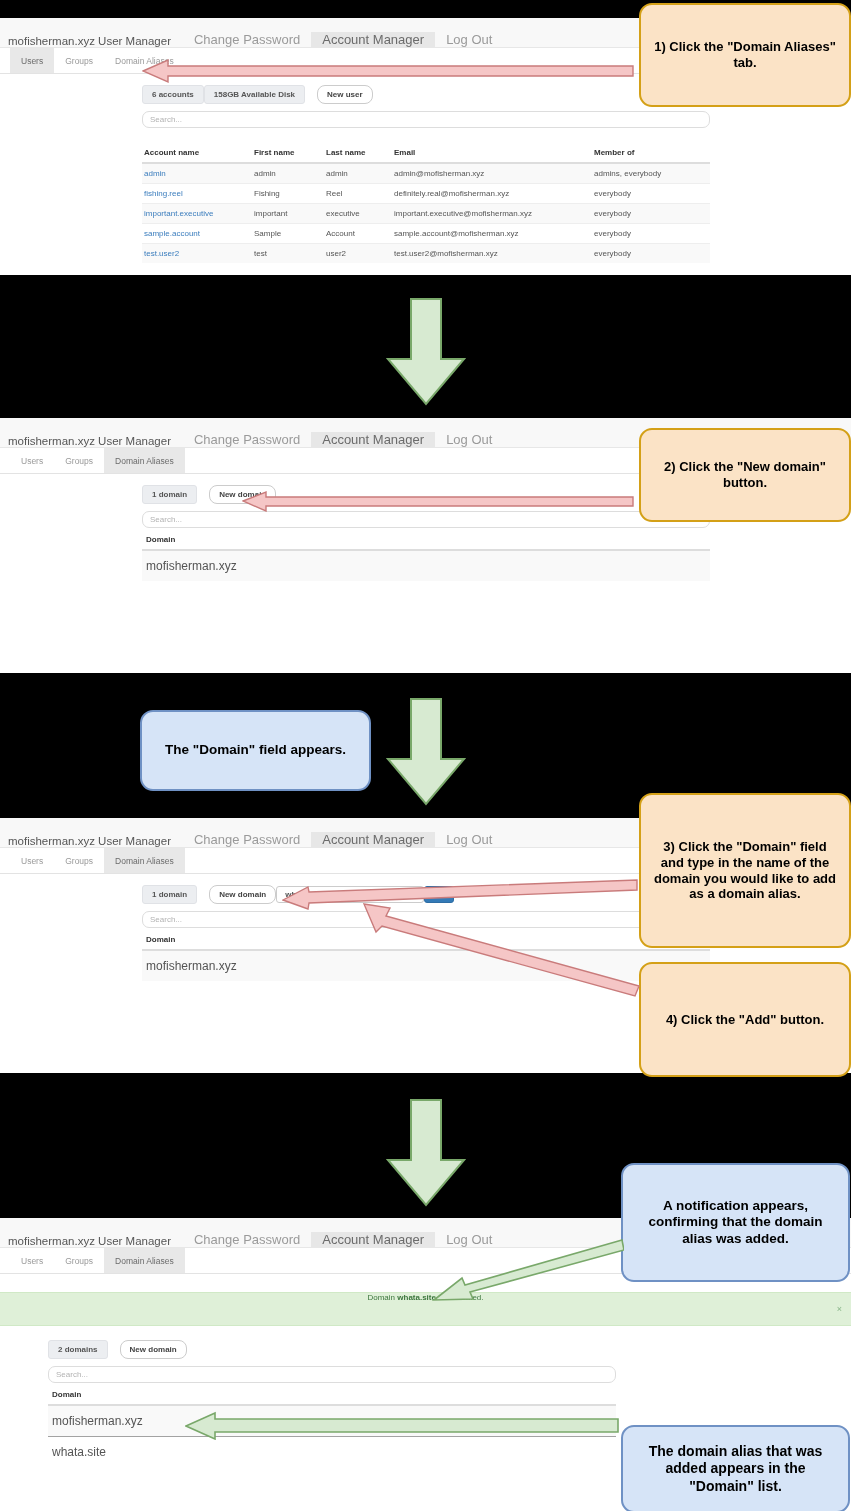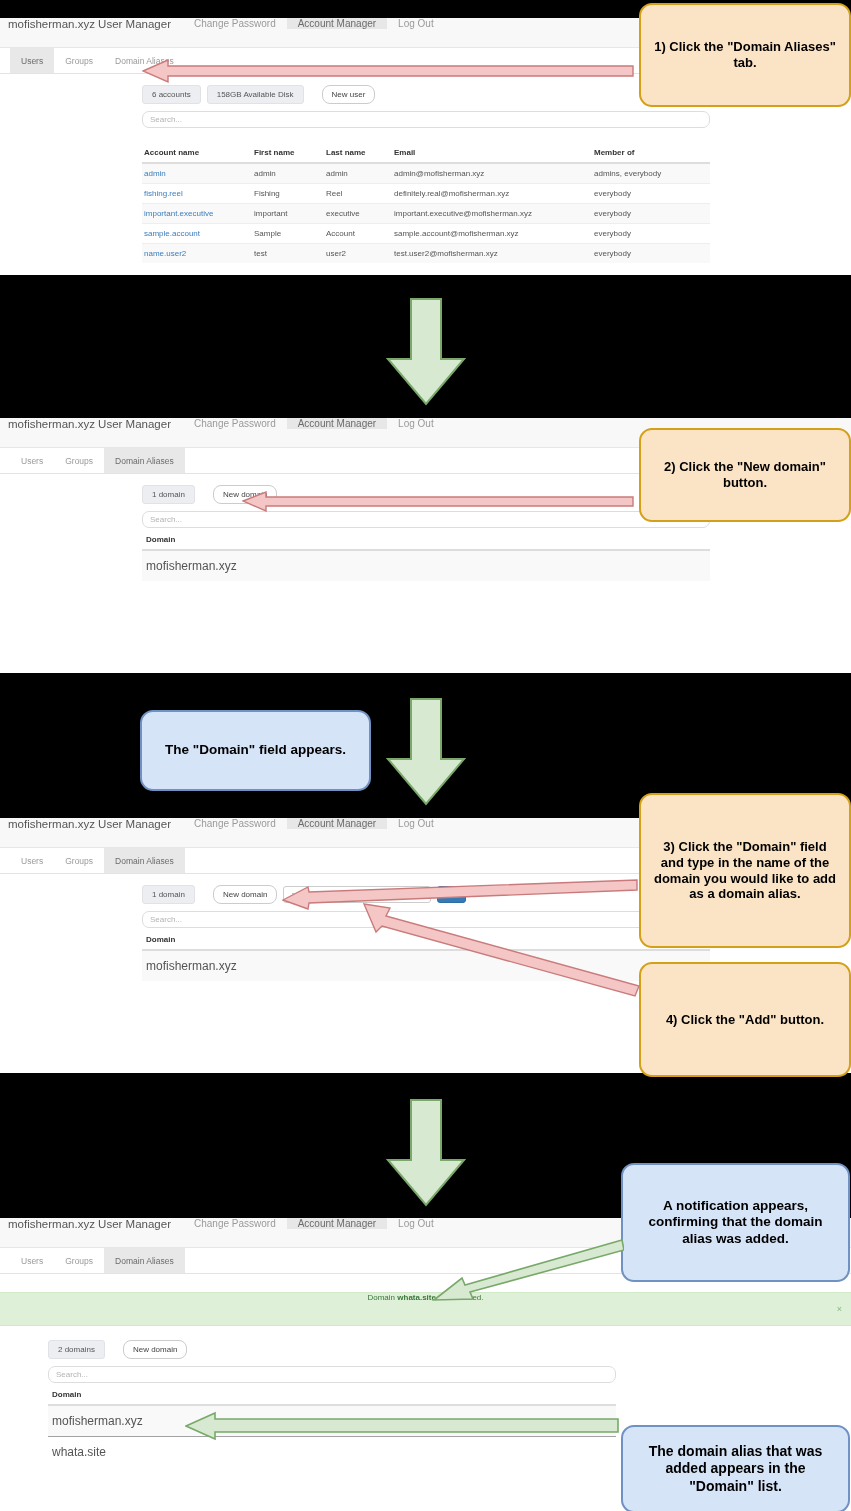--- a/index.html
+++ b/index.html
@@ -23,33 +23,33 @@
     left: 0;
     width: 851px;
     background: #ffffff;
     overflow: hidden;
   }
   .navbar {
     height: 30px;
     background: #f8f8f8;
     border-bottom: 1px solid #e7e7e7;
     display: flex;
-    align-items: flex-start;
+    align-items: flex-end;
     padding-left: 8px;
   }
   .brand {
     display: flex; align-items: center;
     font-size: 11.5px;
     color: #555;
     padding: 0 12px 0 0;
     white-space: nowrap;
   }
   .nav-link {
     display: flex; align-items: center;
-    font-size: 10px;
+    font-size: 13px;
     color: #9a9a9a;
     padding: 0 11px;
     white-space: nowrap;
   }
   .nav-link.active {
     background: #e7e7e7;
     color: #6b6b6b;
   }
 
   .tabbar {
@@ -73,21 +73,21 @@
     background: #e8e8e8;
     color: #6b6b6b;
   }
 
   .body-area {
     position: relative;
     padding-left: 142px;
     padding-top: 11px;
   }
 
-  .btnrow { display: flex; align-items: center; gap: 6px; }
+  .btnrow { display: flex; align-items: center; gap: 0; font-weight: bold; }
   .pill {
     font-size: 8px;
     color: #555;
     background: #eceef1;
     border: 1px solid #e0e2e6;
     border-radius: 3px;
     padding: 4px 9px;
     white-space: nowrap;
   }
   .btn-default {
@@ -273,21 +273,21 @@
             <td>everybody</td>
           </tr>
           <tr>
             <td class="link">sample.account</td>
             <td>Sample</td>
             <td>Account</td>
             <td>sample.account@mofisherman.xyz</td>
             <td>everybody</td>
           </tr>
           <tr>
-            <td class="link">name.user2</td>
+            <td class="link">test.user2</td>
             <td>test</td>
             <td>user2</td>
             <td>test.user2@mofisherman.xyz</td>
             <td>everybody</td>
           </tr>
         </tbody>
       </table>
     </div>
   </div>
 

